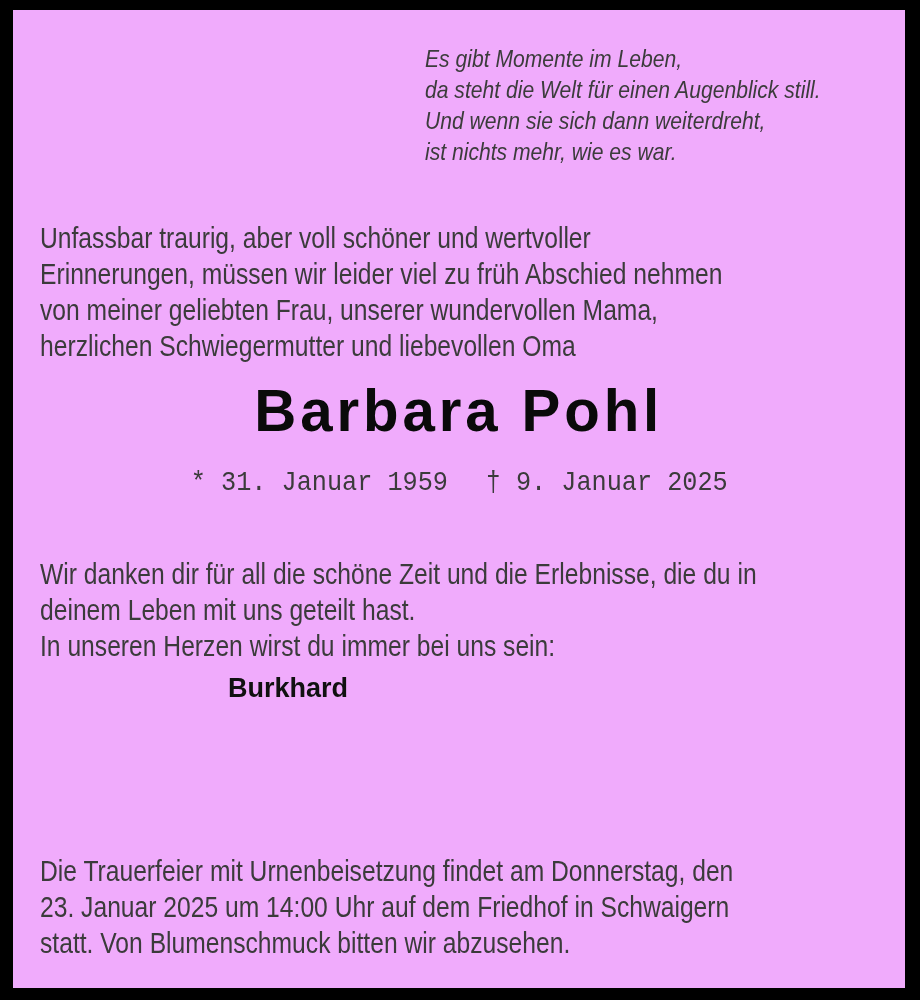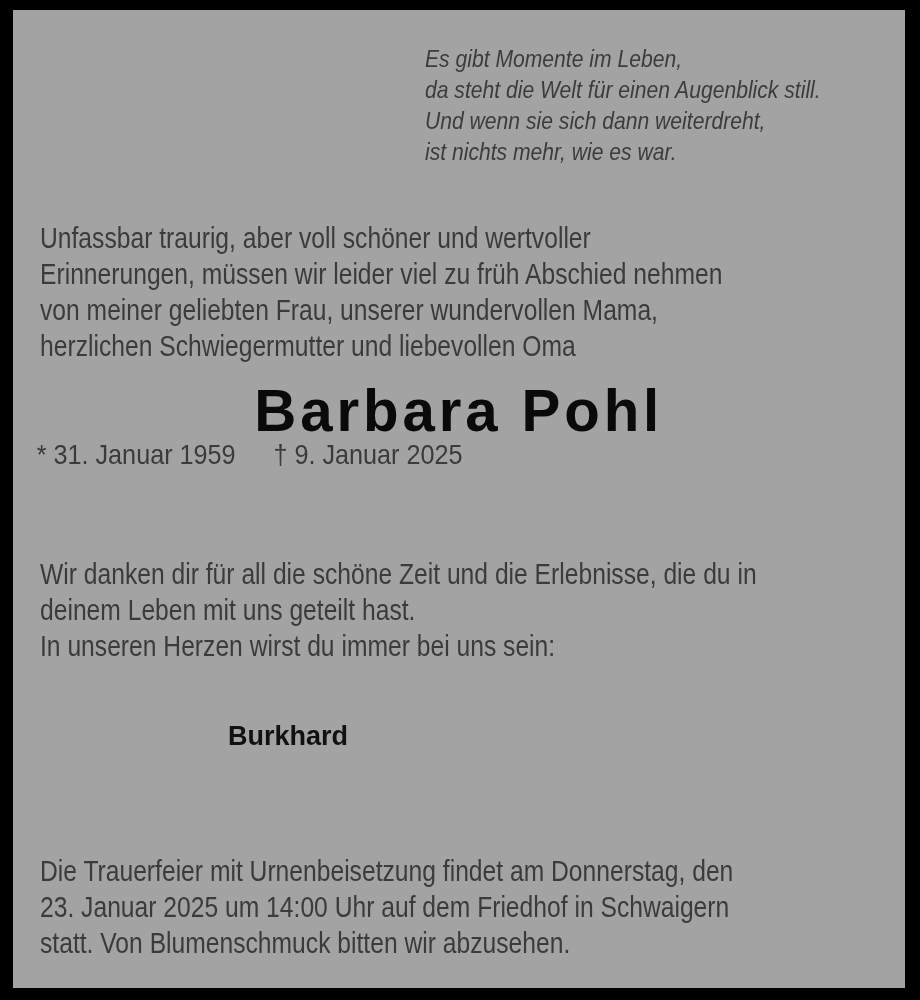--- a/index.html
+++ b/index.html
@@ -5,21 +5,21 @@
   html, body {
     margin: 0;
     padding: 0;
     background: #000000;
   }
   .page {
     position: relative;
     width: 920px;
     height: 1000px;
     box-sizing: border-box;
-    background: #a3a3a3;
+    background: #f0abfc;
     border-style: solid;
     border-color: #000000;
     border-width: 10px 15px 12px 13px; 
     overflow: hidden;
     font-family: "Liberation Sans", sans-serif;
     color: #3b3b3b;
   }
   
   .poem {
     position: absolute;
@@ -64,41 +64,42 @@
     font-weight: 700;
     letter-spacing: 4px;
     color: #0a0a0a;
     white-space: nowrap;
     transform: scaleX(0.97);
     transform-origin: center top;
   }
   
   .dates-row {
     position: absolute;
-    top: 428px;
+    top: 456px;
     left: 0;
     width: 100%;
     display: flex;
-    justify-content: flex-start;
+    justify-content: center;
+    font-family: Liberation Mono, monospace;
   }
   .dates {
     display: flex;
     gap: 42px;
     font-size: 28px;
     line-height: 34px;
     font-weight: 300;
     color: #3b3b3b;
     white-space: nowrap;
     transform: scaleX(0.9);
     transform-origin: center top;
   }
   
   .family {
     position: absolute;
-    top: 708px;
+    top: 660px;
     left: 215px;
     font-size: 27px;
     line-height: 36px;
     font-weight: 700;
     color: #111111;
     white-space: nowrap;
   }
 </style>
 </head>
 <body>

